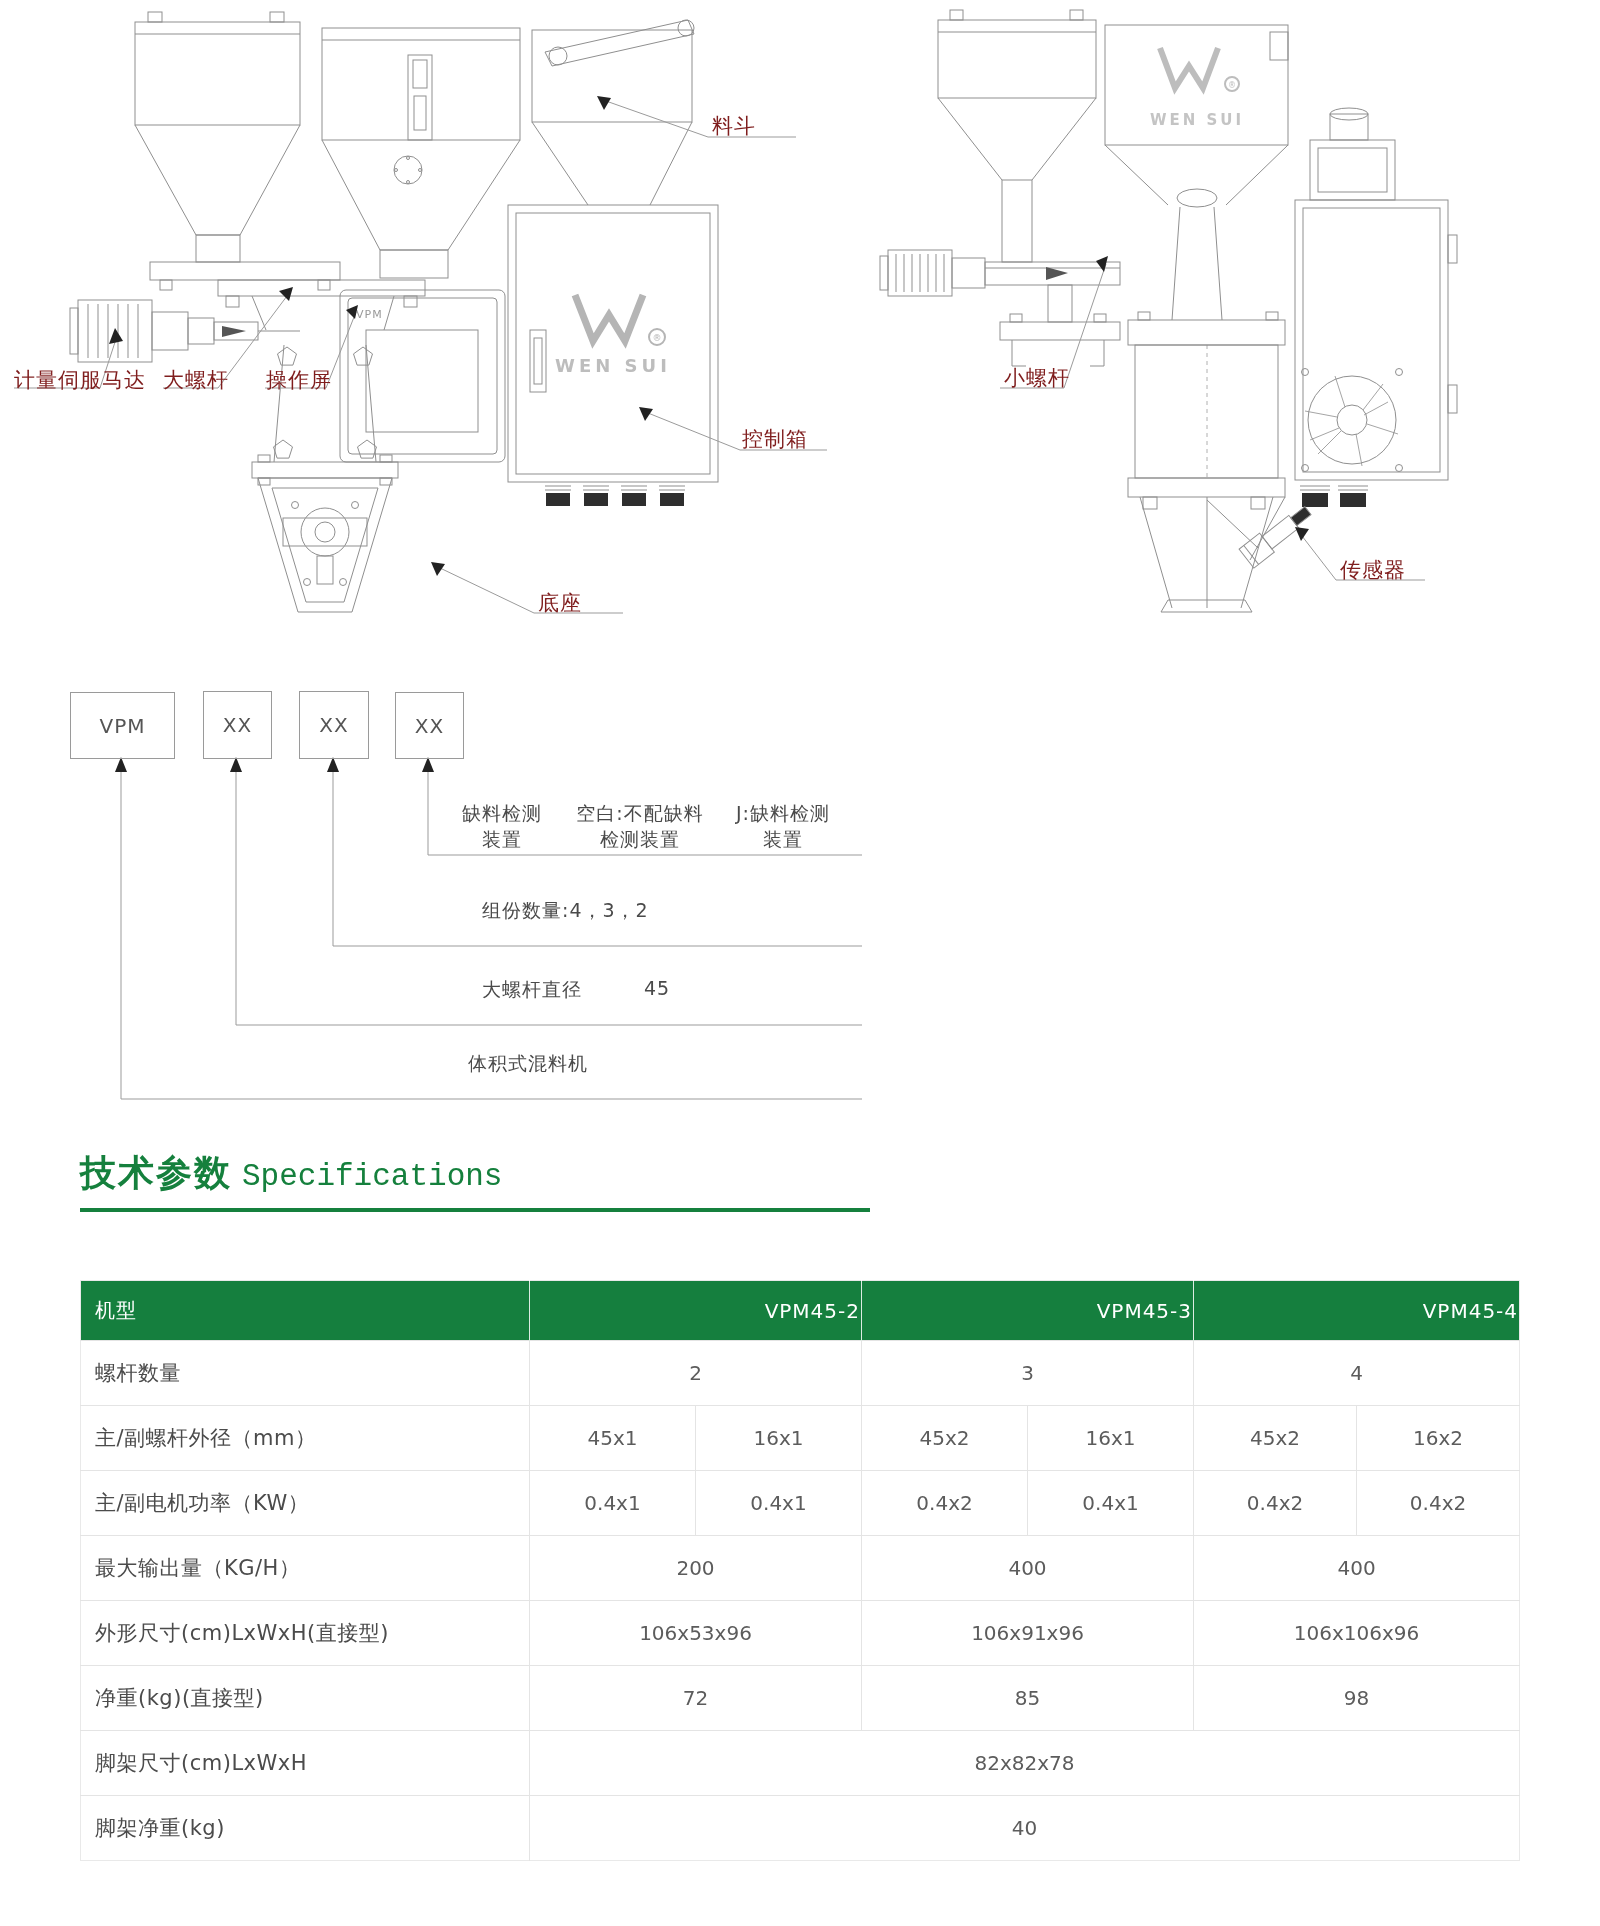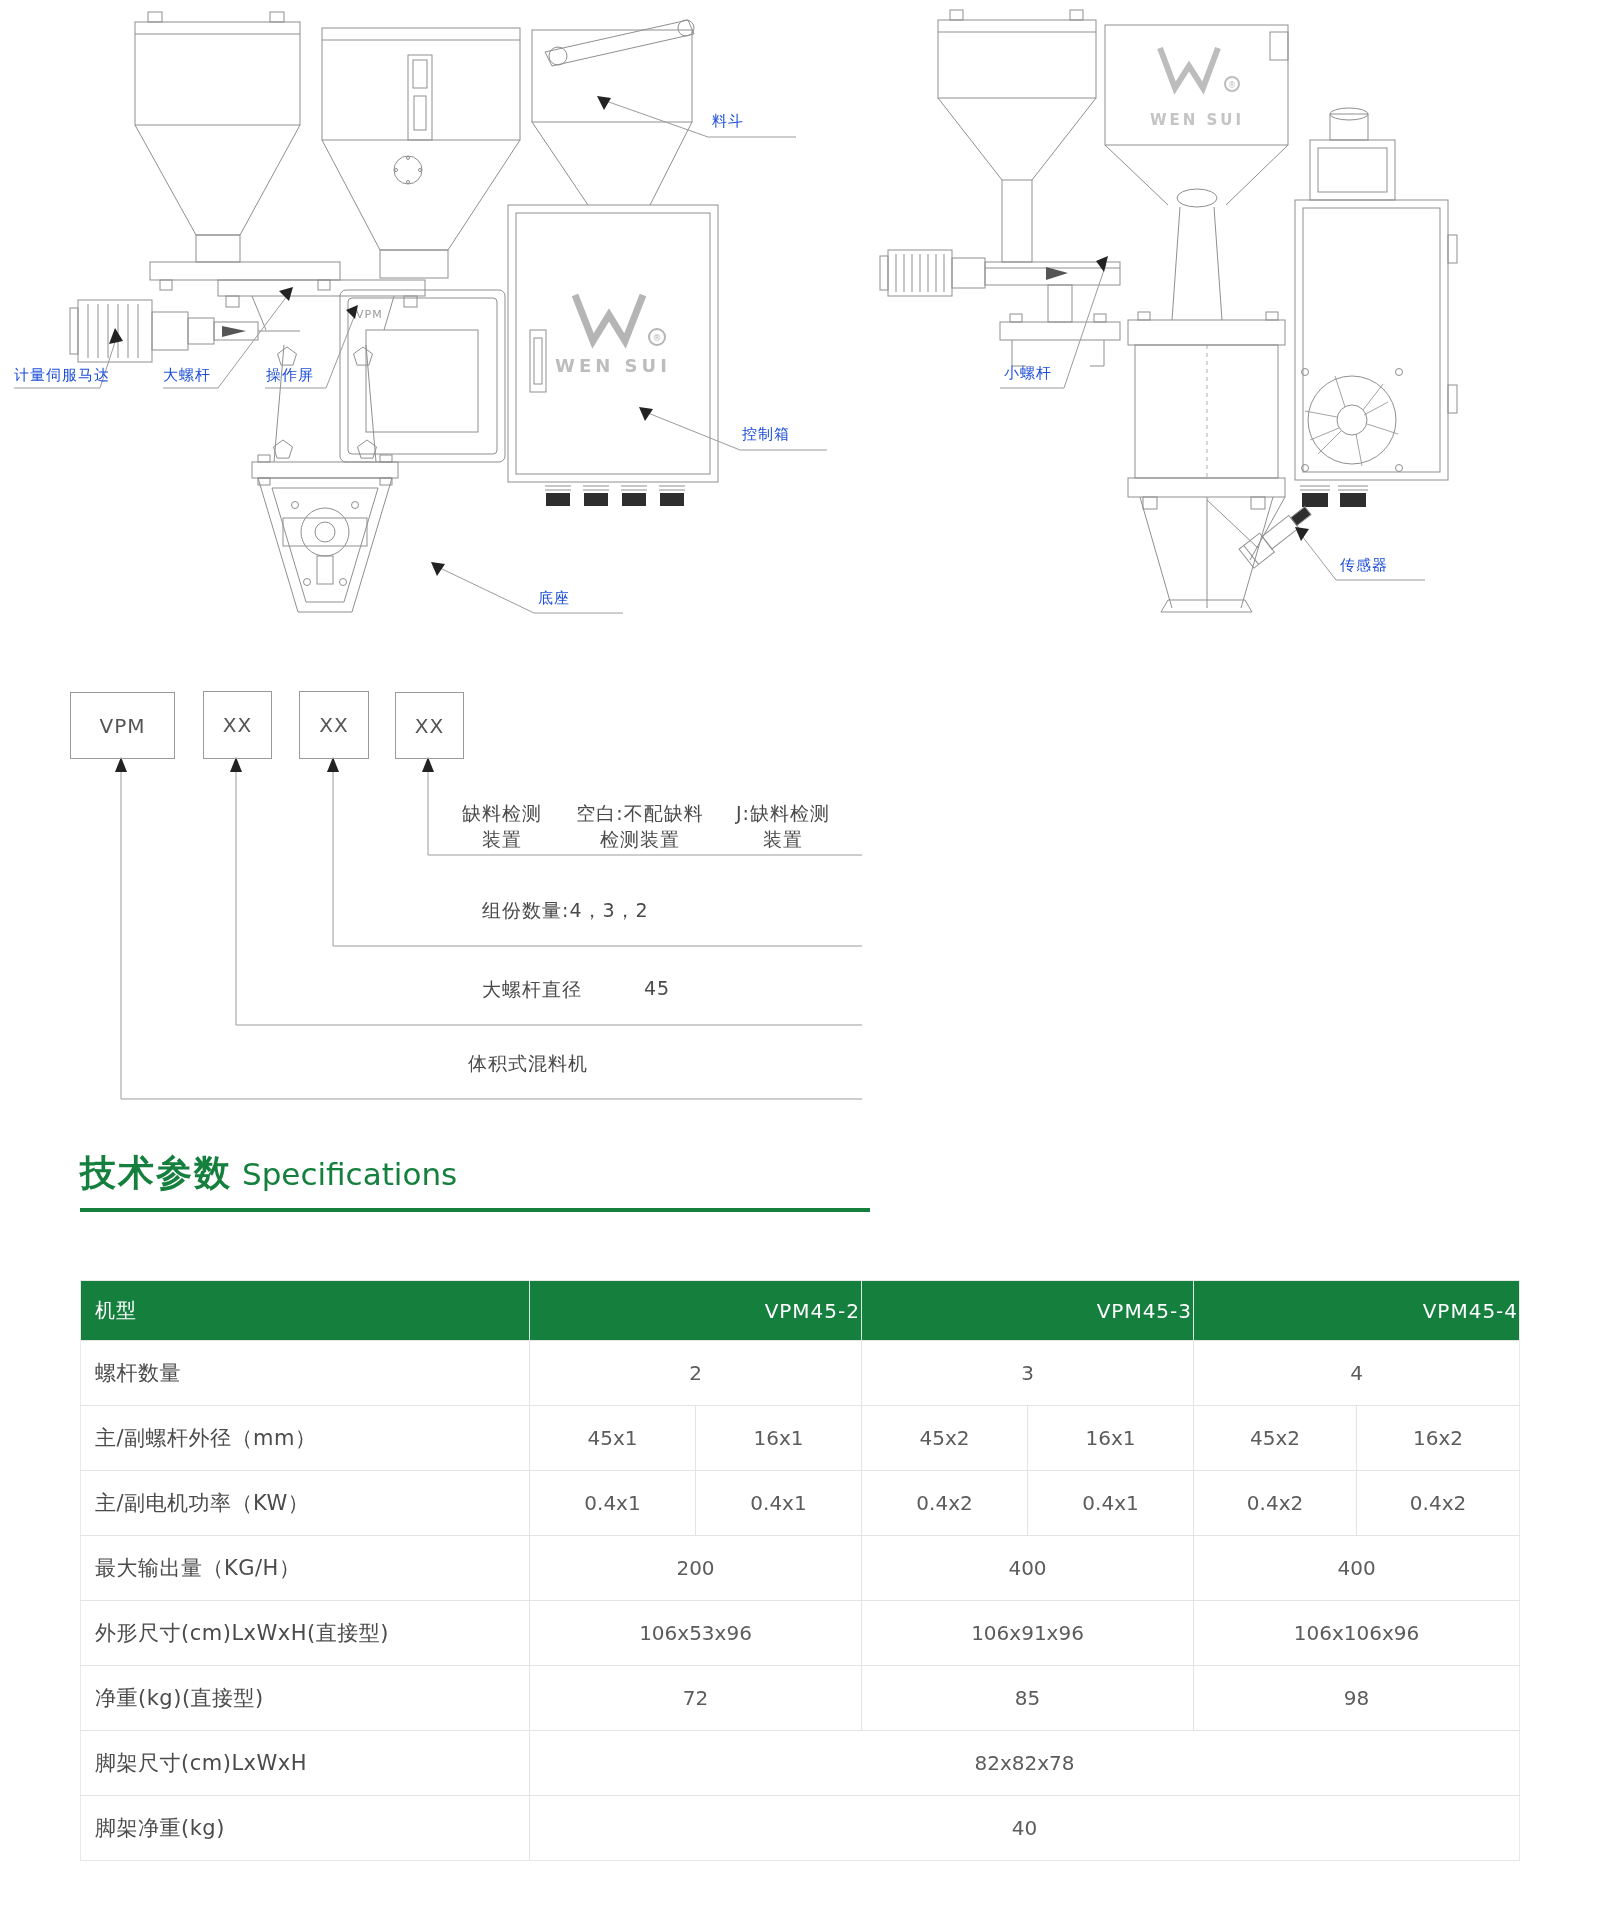--- a/index.html
+++ b/index.html
@@ -1,26 +1,26 @@
 <!DOCTYPE html>
 <html><head>
 <meta charset="utf-8">
 <style>
   html,body{margin:0;padding:0;background:#ffffff;}
   .page{position:relative;width:1600px;height:1926px;background:#ffffff;overflow:hidden;
         font-family:"DejaVu Sans","Liberation Sans",sans-serif;}
   .art{position:absolute;left:0;top:0;}
-  .dlabel{position:absolute;font-size:15px;color:#1d4ed8;white-space:nowrap;letter-spacing:1px;}
+  .dlabel{position:absolute;font-size:21px;color:#7f1d1d;white-space:nowrap;letter-spacing:1px;}
   .mbox{position:absolute;border:1px solid #9a9a9a;display:flex;align-items:center;justify-content:center;
         font-size:20px;color:#555;letter-spacing:1px;}
   .mtext{position:absolute;font-size:19px;color:#4a4a4a;white-space:nowrap;letter-spacing:1px;}
   .mtext.two{text-align:center;line-height:26px;white-space:normal;}
   .sec-title{position:absolute;white-space:nowrap;}
   .t-zh{font-size:36px;font-weight:600;color:#15803d;letter-spacing:2px;}
-  .t-en{font-size:31px;font-weight:400;color:#15803d;margin-left:10px;}
+  .t-en{font-size:31px;font-weight:400;color:#15803d;margin-left:10px;font-family:Liberation Mono, monospace;}
   .sec-underline{position:absolute;background:#15803d;}
   .spec-table{position:absolute;left:80px;top:1280px;width:1439px;border-collapse:collapse;table-layout:fixed;
               border:1px solid #e9e9e9;}
   .spec-table thead tr{height:60px;}
   .spec-table tbody tr{height:65px;}
   .spec-table th{background:#157f3e;color:#ffffff;font-size:20px;font-weight:500;letter-spacing:1px;}
   .spec-table th.h-label{text-align:left;padding-left:14px;}
   .spec-table th.blw{border-left:1px solid rgba(255,255,255,0.85);text-align:right;}
   .spec-table td{border-top:1px solid #e4e4e4;margin-left:14px;}
   .spec-table td.bl{border-left:1px solid #e4e4e4;}

